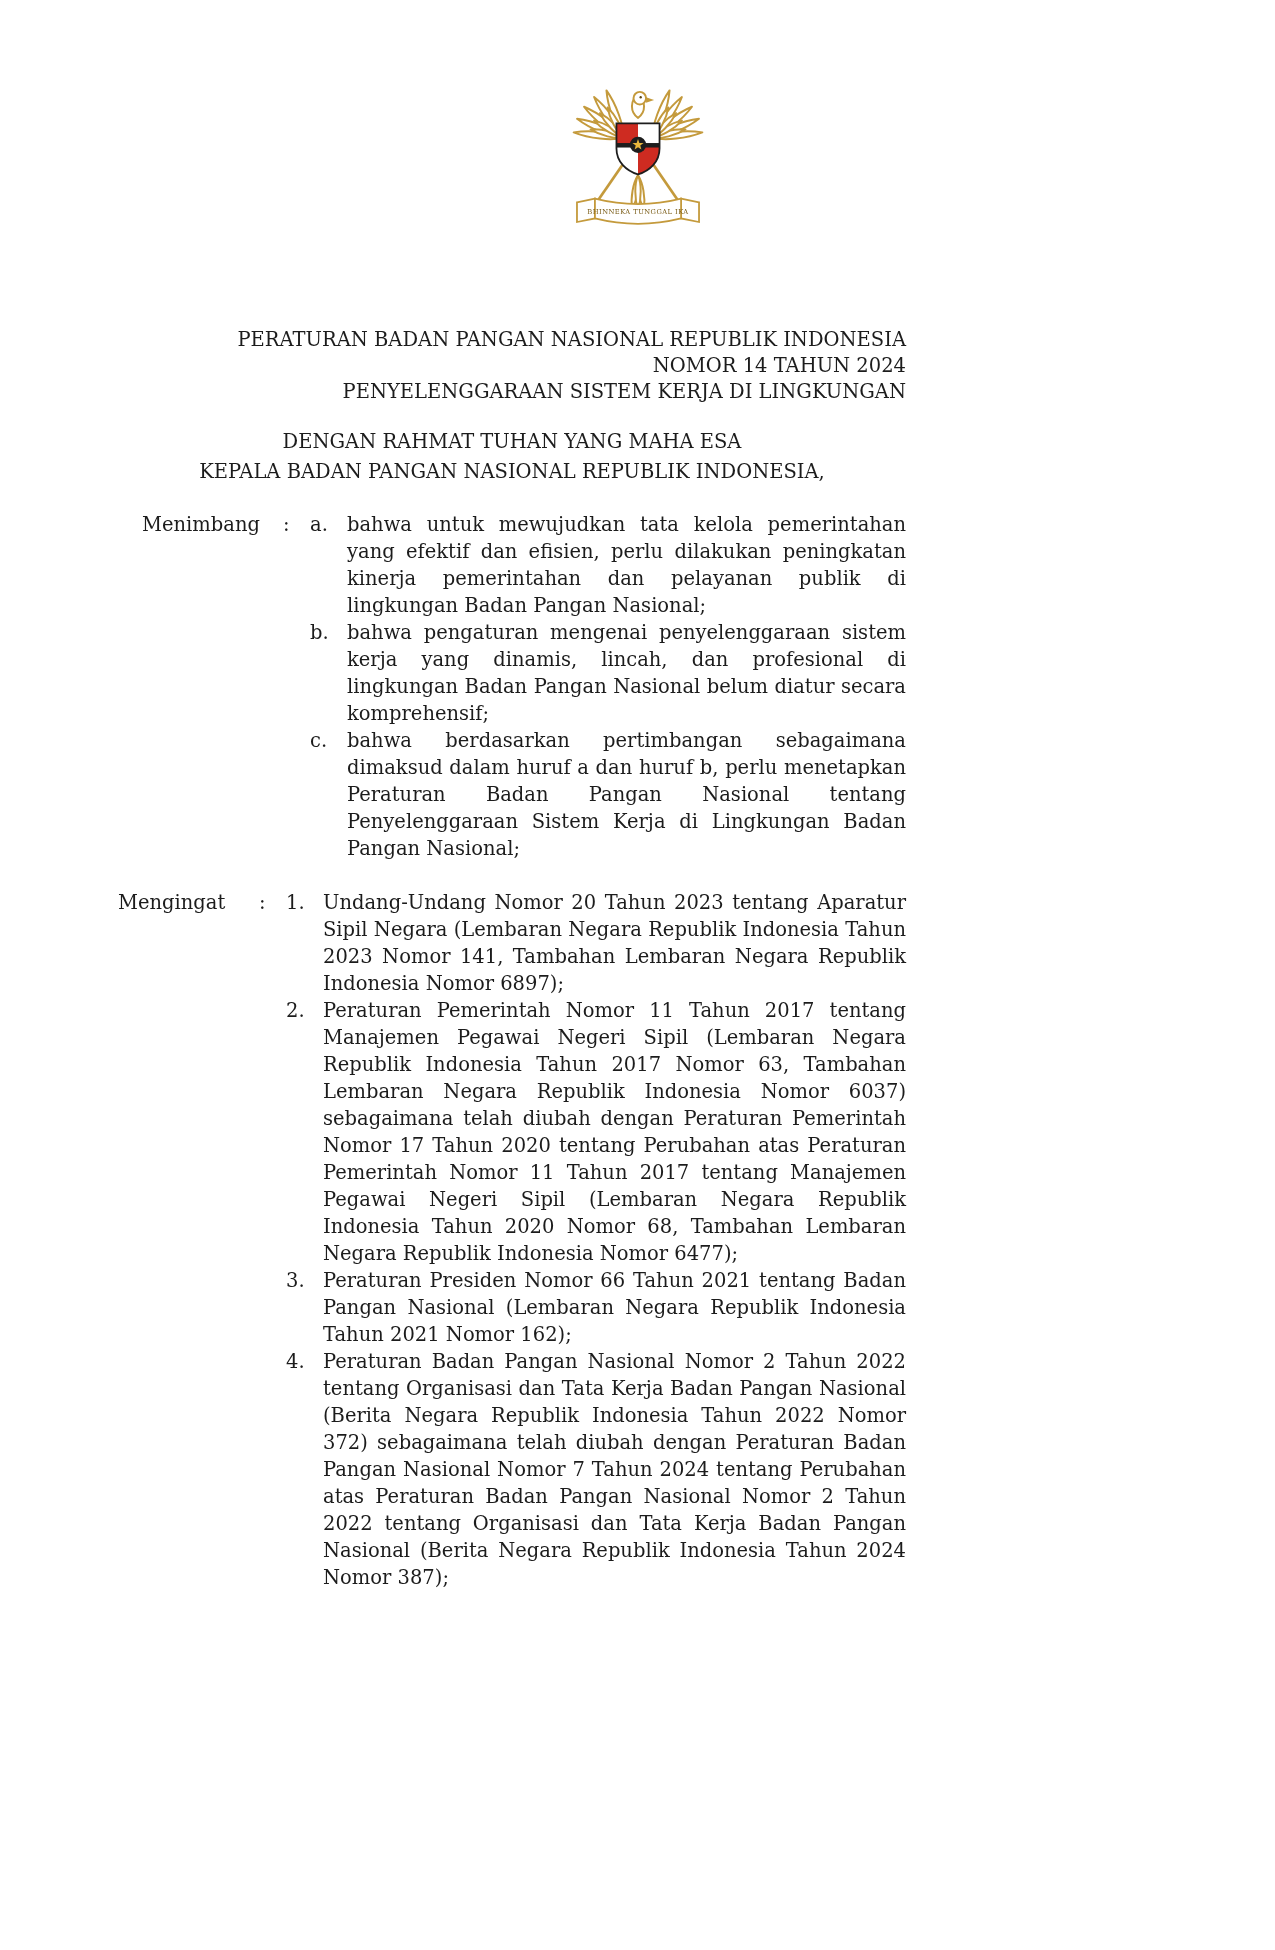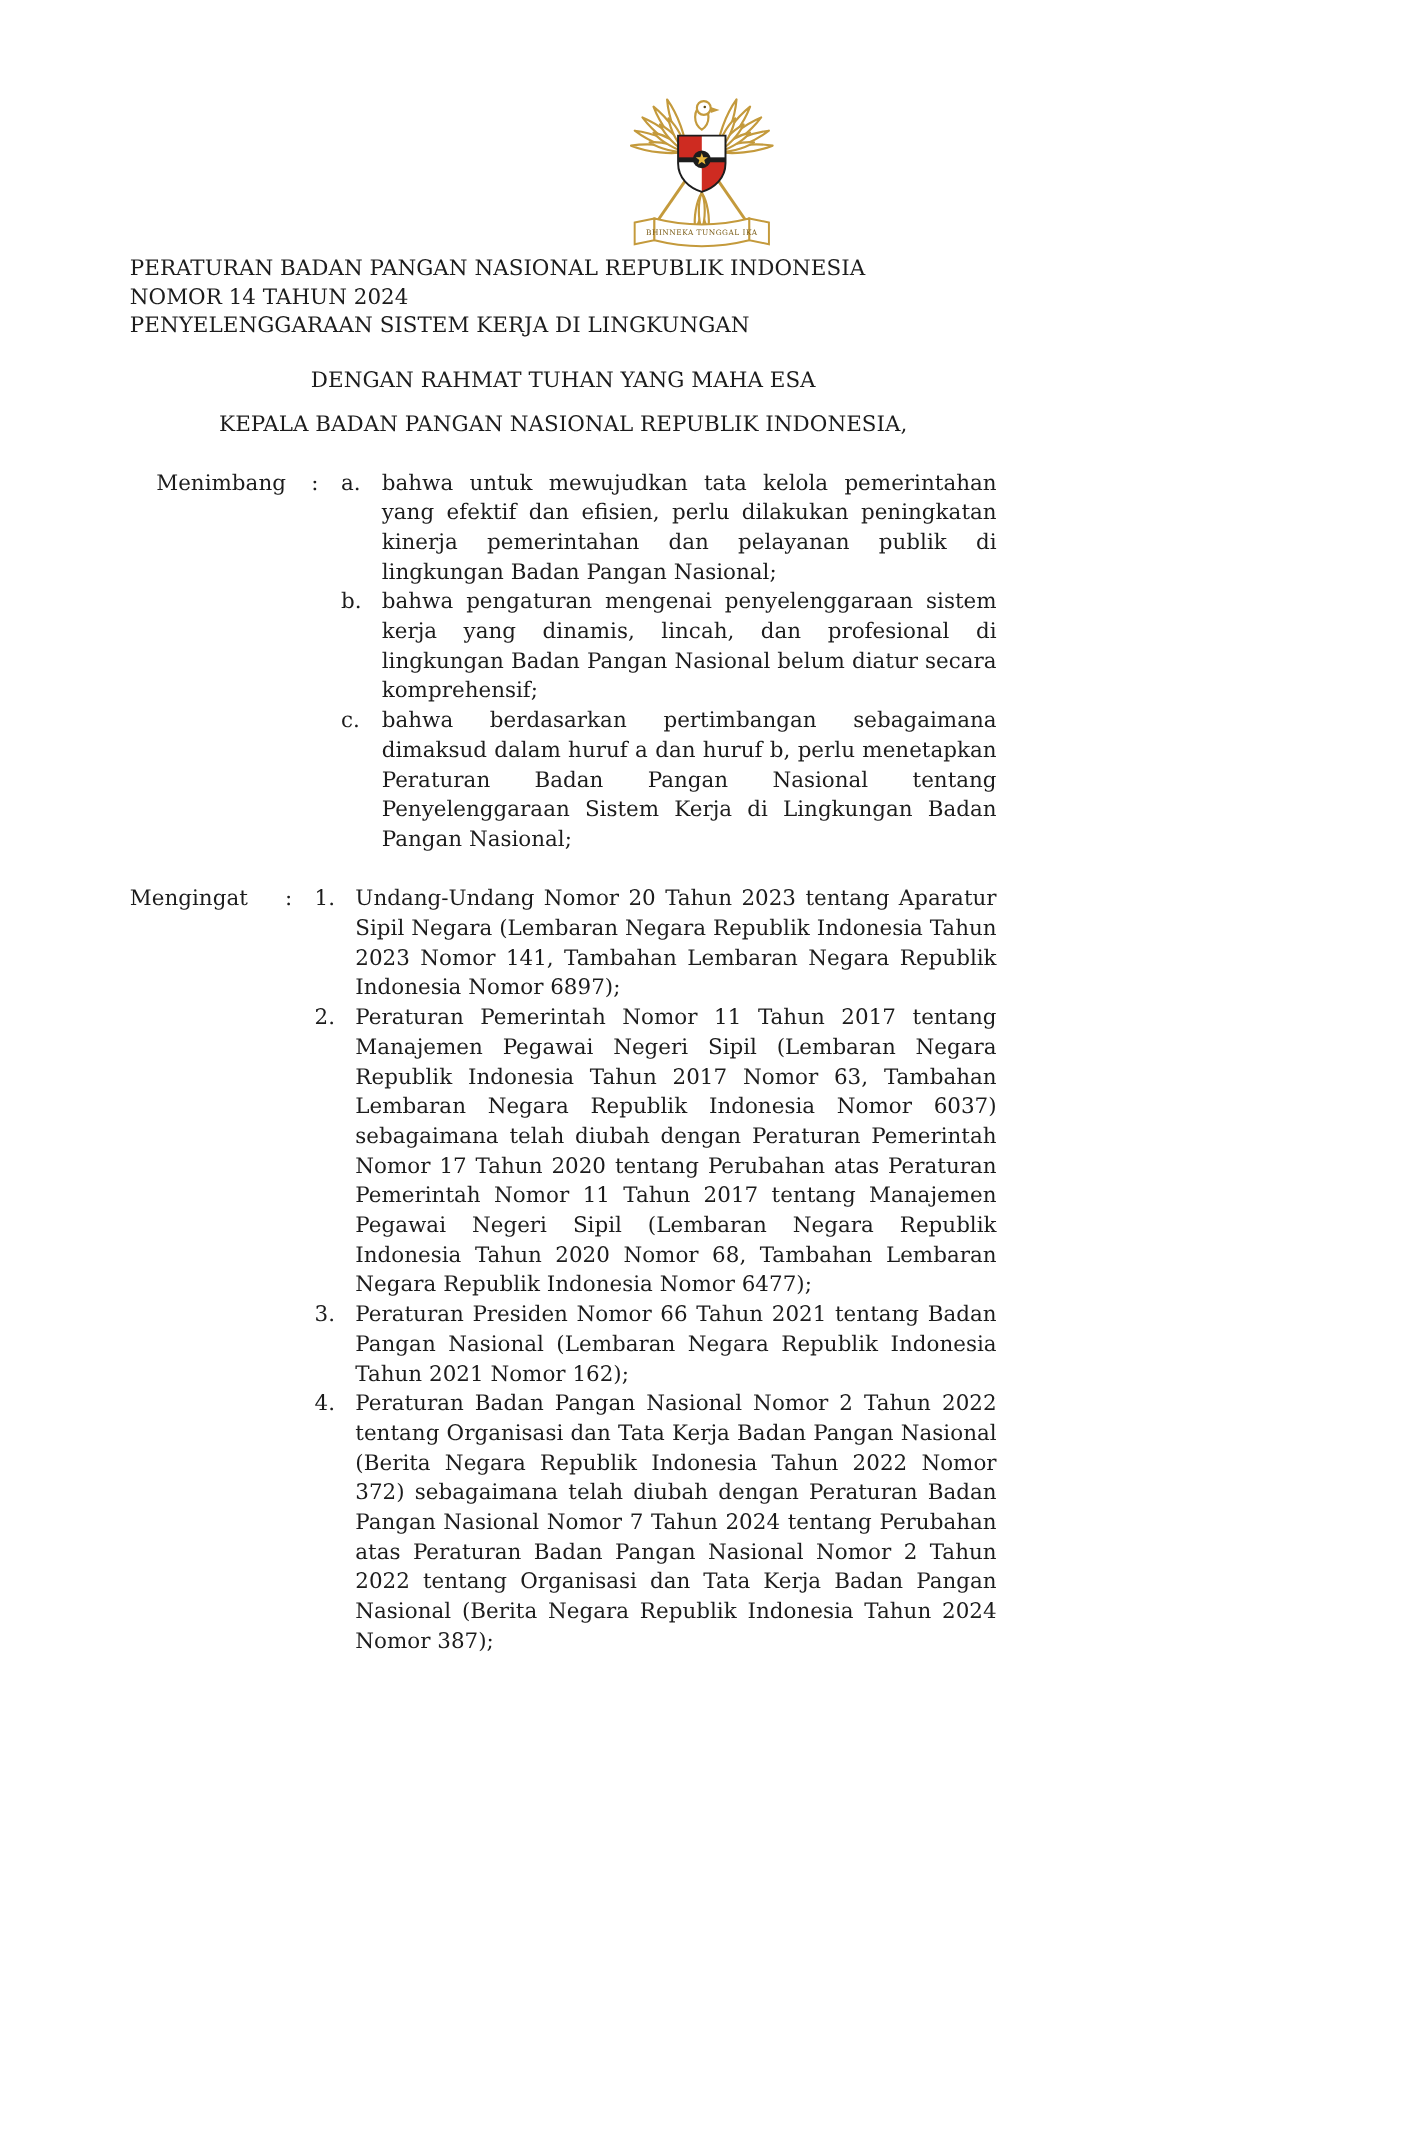--- a/index.html
+++ b/index.html
@@ -10,24 +10,24 @@
     height: 1950px;
     background: #ffffff;
     color: #1c1c1c;
     font-family: "DejaVu Serif", "Liberation Serif", serif;
     font-size: 19.5px;
     line-height: 27px;
     overflow: hidden;
   }
   .content { width: 788px; margin-left: 118px; }
   .emblem-row { display: flex; justify-content: center; padding-top: 82px; text-align: right; }
-  .title-block { text-align: left; }
+  .title-block { margin-top: 96px; text-align: right; }
   .title-line { line-height: 26px; }
   .invocation { margin-top: 24px; text-align: center; line-height: 26px; }
-  .official { margin-top: 14px; text-align: center; line-height: 26px; }
+  .official { margin-top: 4px; text-align: center; line-height: 26px; }
   .section { display: grid; grid-template-columns: 141px 27px 1fr; align-items: start; }
   .section-menimbang { margin-top: 26px; margin-left: 24px; }
   .section-mengingat { margin-top: 27px; }
   .side-label { grid-column: 1; }
   .side-colon { grid-column: 2; }
   .items { grid-column: 3; }
   .item { display: grid; grid-template-columns: 37px 1fr; }
   .marker { line-height: 27px; }
   .item p { margin: 0; text-align: justify; line-height: 27px; }
 </style>

